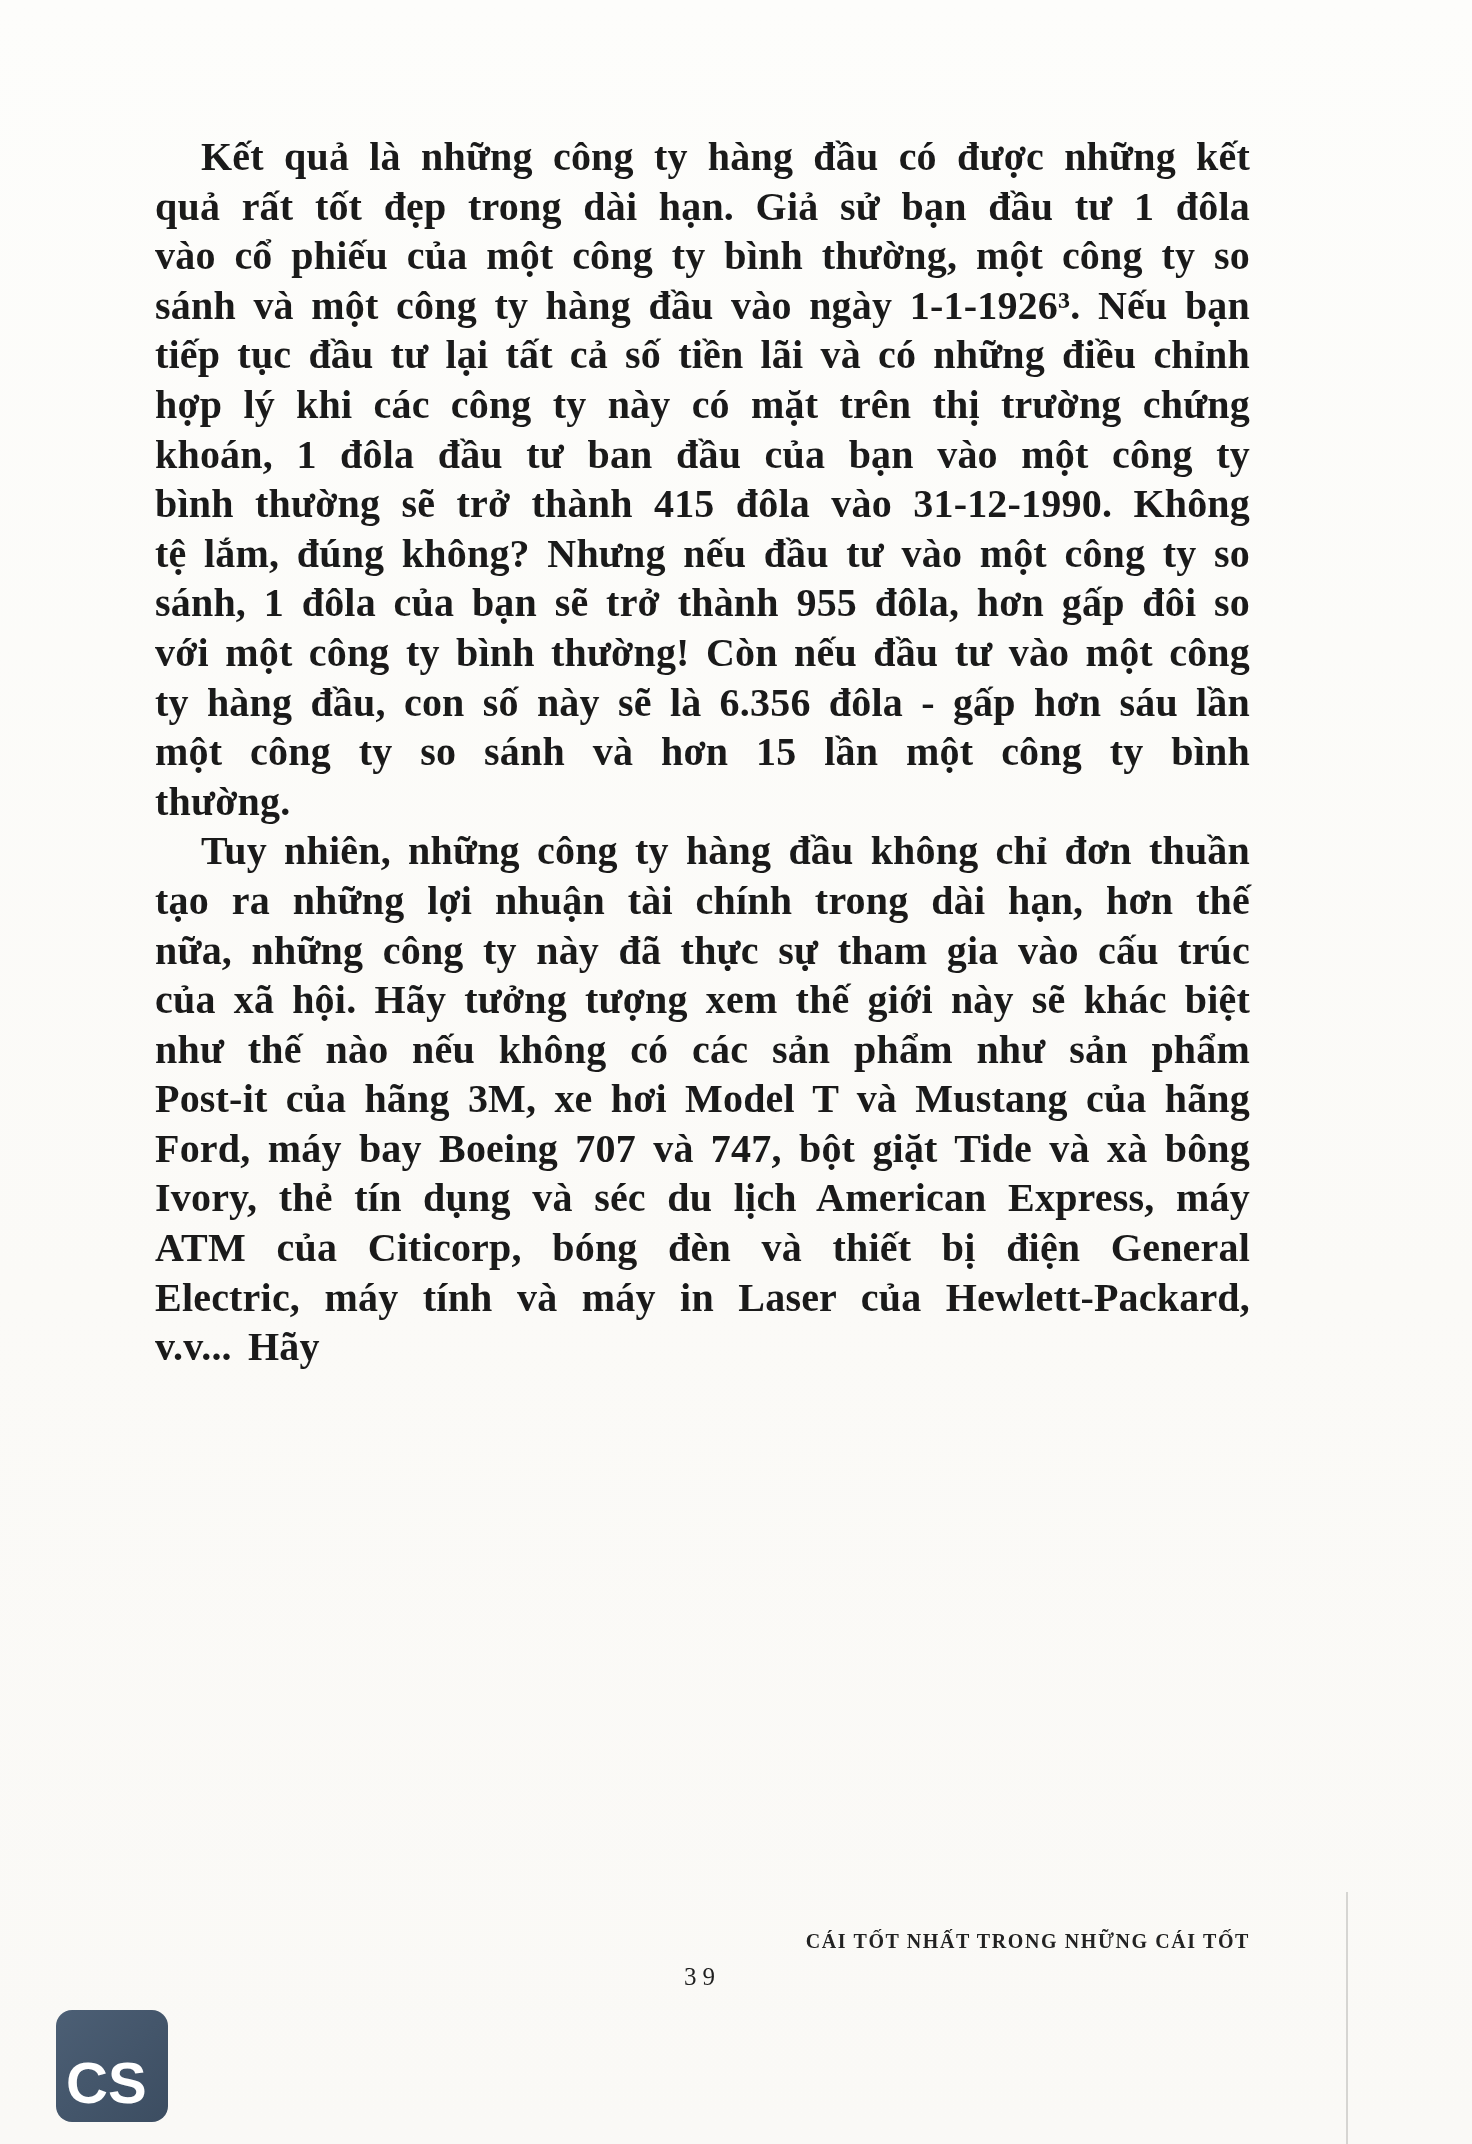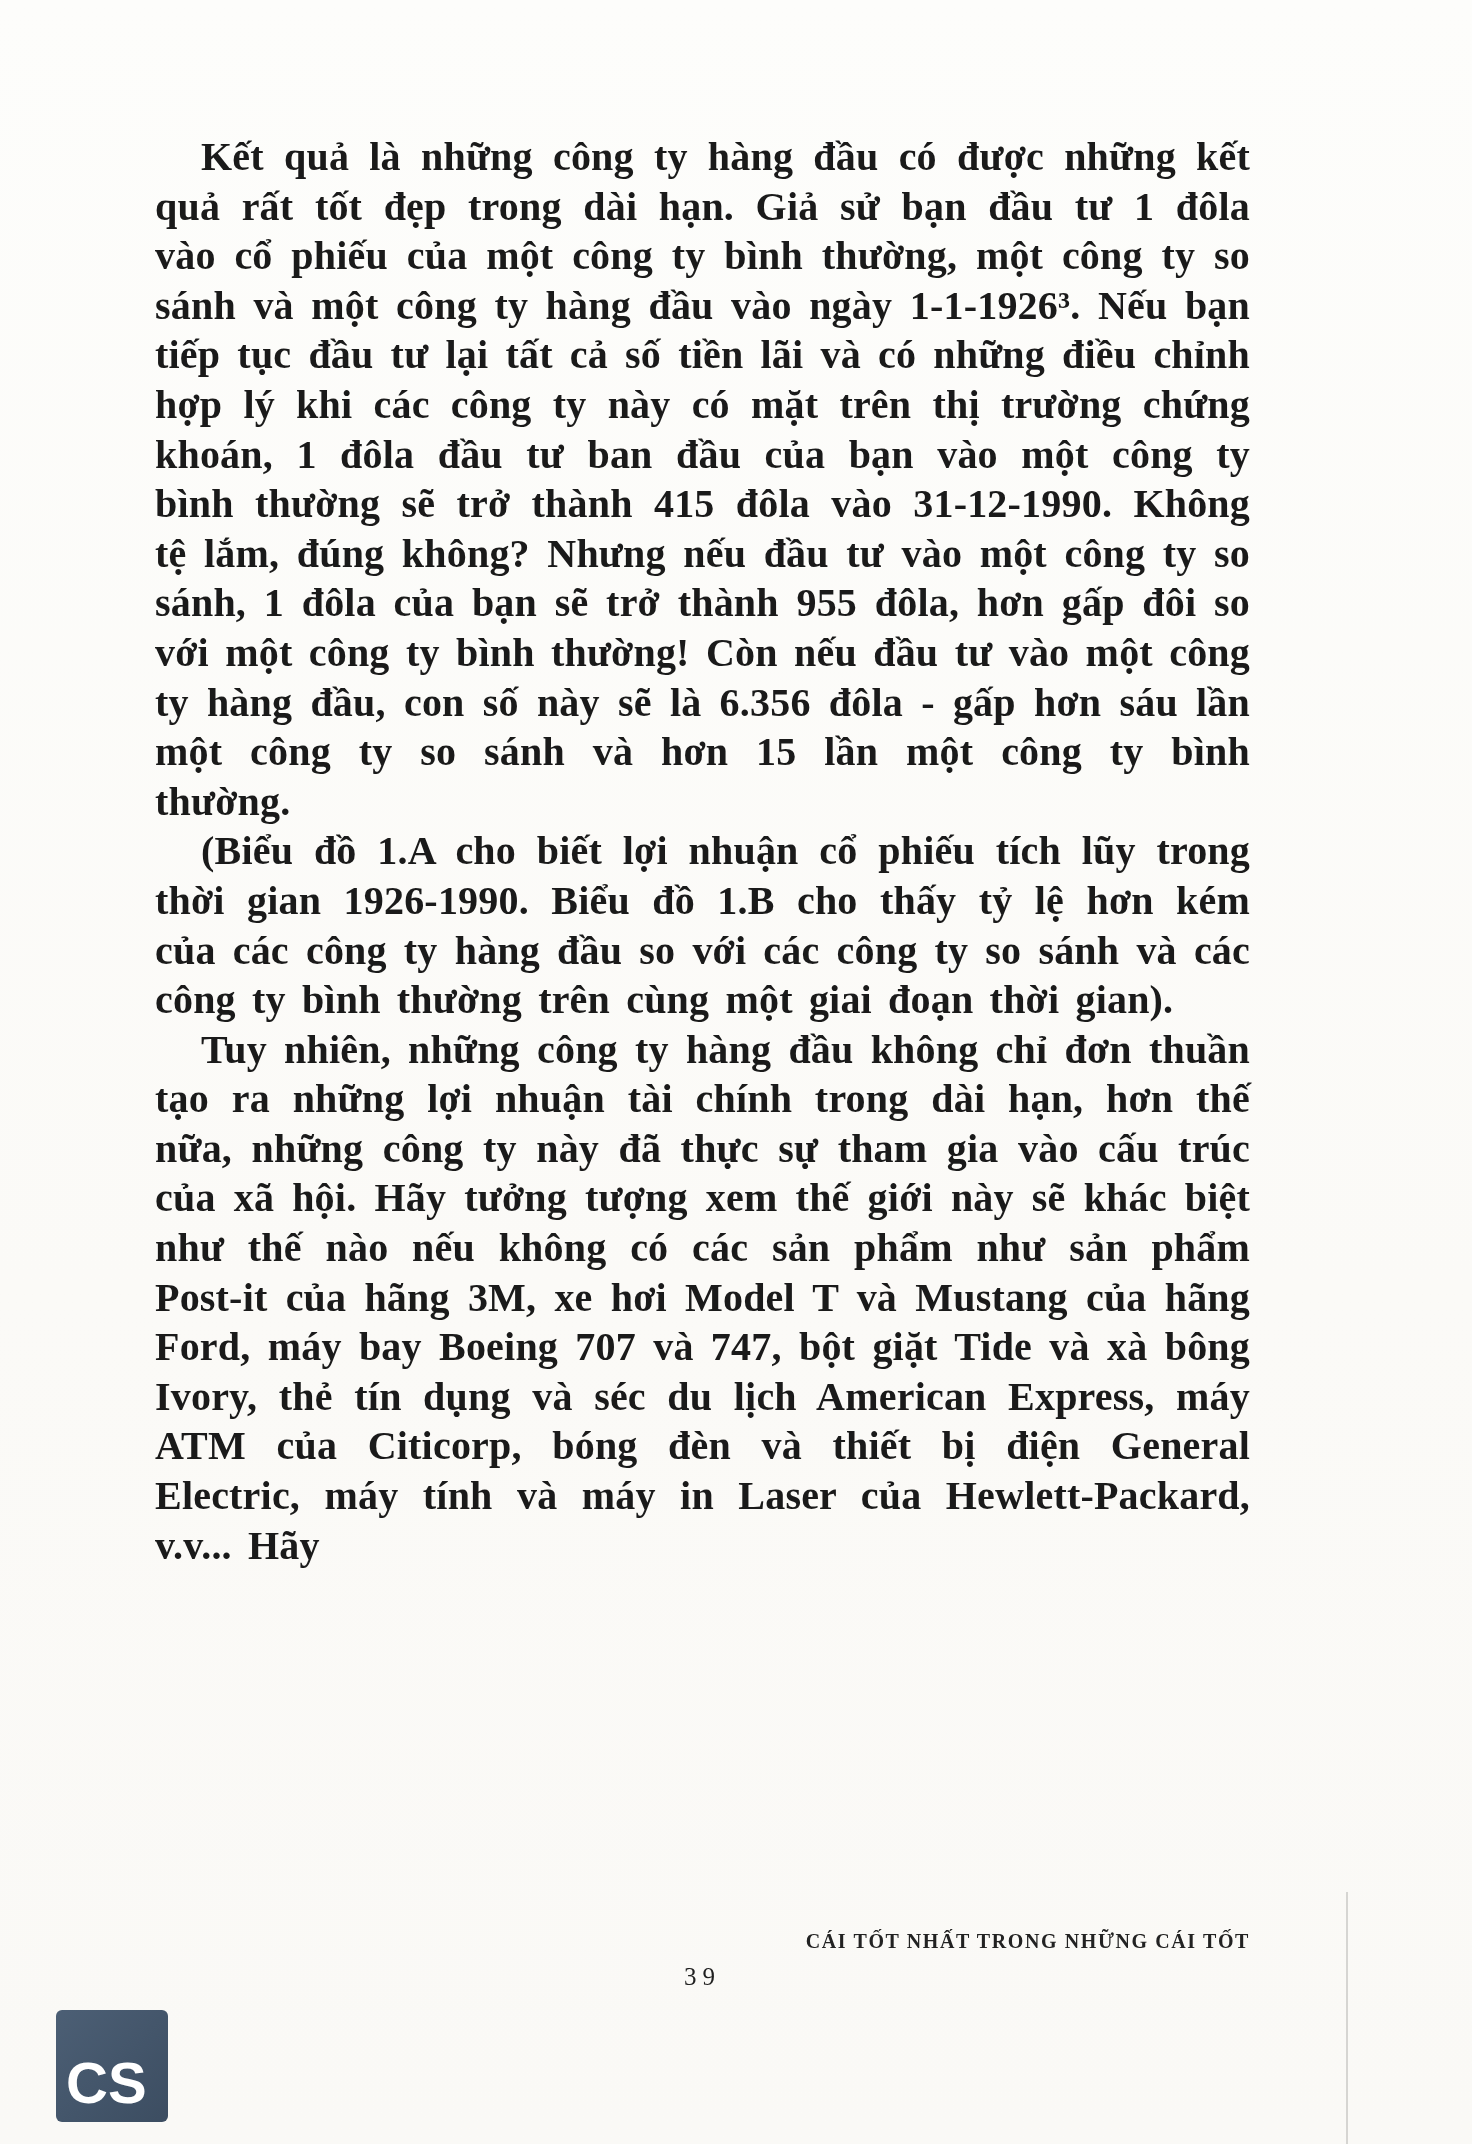--- a/index.html
+++ b/index.html
@@ -61,21 +61,21 @@
     position: absolute;
     left: 56px;
     top: 2010px;
     display: flex;
     align-items: center;
     gap: 24px;
   }
   .cs-box {
     width: 112px;
     height: 112px;
-    border-radius: 6px;
+    border-radius: 16px;
     background: linear-gradient(135deg, #4c5f75 0%, #3c4d61 100%);
     color: #ffffff;
     font-family: "Liberation Sans", sans-serif;
     font-weight: bold;
     font-size: 58px;
     display: flex;
     align-items: flex-end;
     justify-content: flex-start;
     padding: 0 0 6px 10px;
     box-sizing: border-box;
@@ -97,21 +97,20 @@
     opacity: 0.7;
   }
 </style>
 </head>
 <body>
 
 <div class="page">
 
   <div class="text-block">
     <p class="para">Kết quả là những công ty hàng đầu có được những kết quả rất tốt đẹp trong dài hạn. Giả sử bạn đầu tư 1 đôla vào cổ phiếu của một công ty bình thường, một công ty so sánh và một công ty hàng đầu vào ngày 1-1-1926³. Nếu bạn tiếp tục đầu tư lại tất cả số tiền lãi và có những điều chỉnh hợp lý khi các công ty này có mặt trên thị trường chứng khoán, 1 đôla đầu tư ban đầu của bạn vào một công ty bình thường sẽ trở thành 415 đôla vào 31-12-1990. Không tệ lắm, đúng không? Nhưng nếu đầu tư vào một công ty so sánh, 1 đôla của bạn sẽ trở thành 955 đôla, hơn gấp đôi so với một công ty bình thường! Còn nếu đầu tư vào một công ty hàng đầu, con số này sẽ là 6.356 đôla - gấp hơn sáu lần một công ty so sánh và hơn 15 lần một công ty bình thường.</p>
-    <p class="para">(Biểu đồ 1.A cho biết lợi nhuận cổ phiếu tích lũy trong thời gian 1926-1990. Biểu đồ 1.B cho thấy tỷ lệ hơn kém của các công ty hàng đầu so với các công ty so sánh và các công ty bình thường trên cùng một giai đoạn thời gian).</p>
     <p class="para">Tuy nhiên, những công ty hàng đầu không chỉ đơn thuần tạo ra những lợi nhuận tài chính trong dài hạn, hơn thế nữa, những công ty này đã thực sự tham gia vào cấu trúc của xã hội. Hãy tưởng tượng xem thế giới này sẽ khác biệt như thế nào nếu không có các sản phẩm như sản phẩm Post-it của hãng 3M, xe hơi Model T và Mustang của hãng Ford, máy bay Boeing 707 và 747, bột giặt Tide và xà bông Ivory, thẻ tín dụng và séc du lịch American Express, máy ATM của Citicorp, bóng đèn và thiết bị điện General Electric, máy tính và máy in Laser của Hewlett-Packard, v.v... Hãy</p>
   </div>
 
   <div class="footer">
     <div class="running-title">CÁI TỐT NHẤT TRONG NHỮNG CÁI TỐT</div>
     <div class="page-number">39</div>
   </div>
 
   <div class="watermark">
     <div class="cs-box">CS</div>

